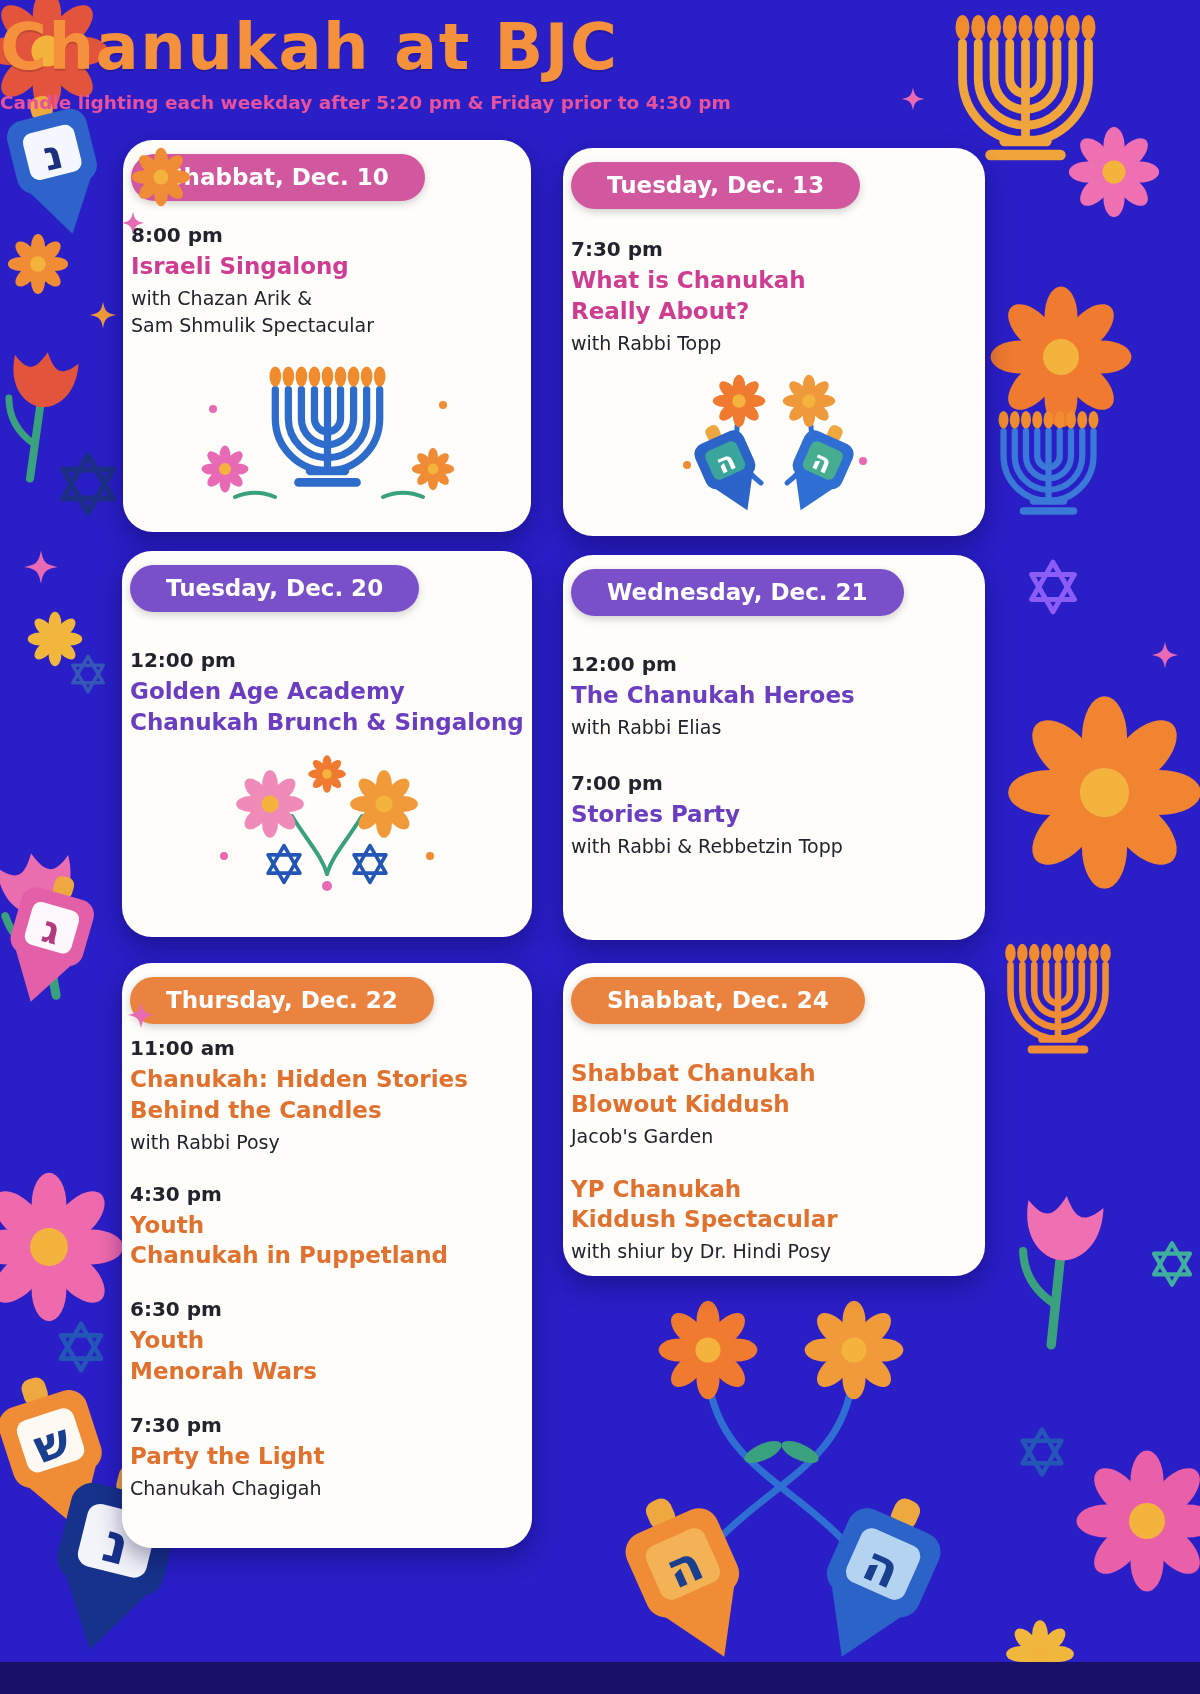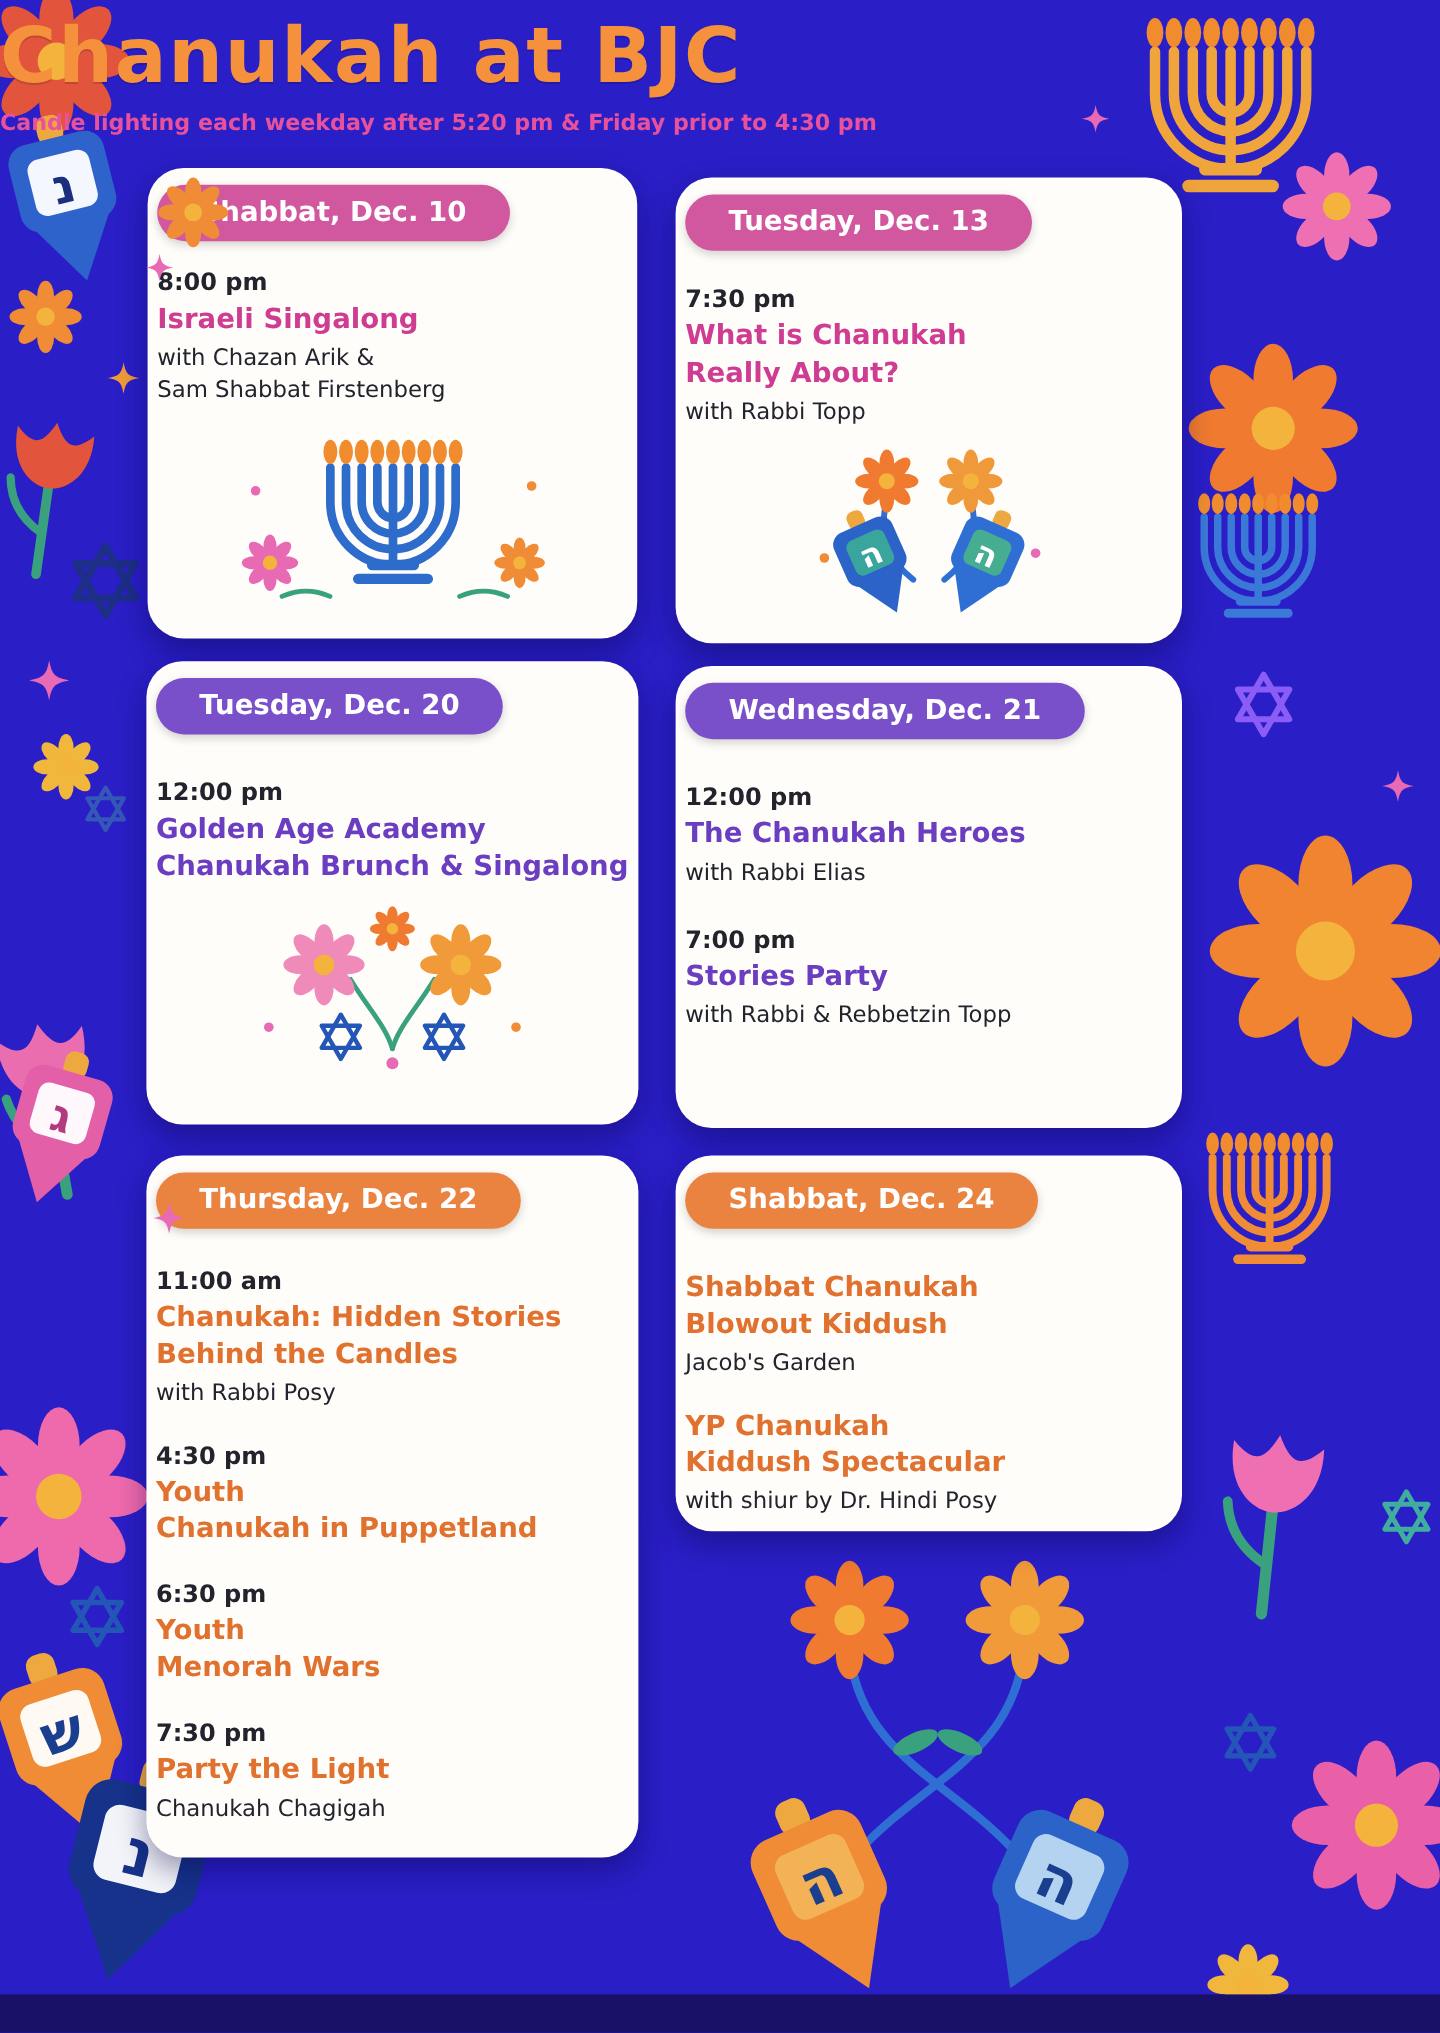--- a/index.html
+++ b/index.html
@@ -27,21 +27,21 @@
   .card-1{left:563px;top:148px;width:422px;height:388px}
   .card-2{left:122px;top:551px;width:410px;height:386px}
   .card-3{left:563px;top:555px;width:422px;height:385px}
   .card-4{left:122px;top:963px;width:410px;height:585px}
   .card-5{left:563px;top:963px;width:422px;height:313px}
   .card-0 .event{margin-top:22px}
   .card-1 .event{margin-top:28px}
   .card-2 .event{margin-top:36px}
   .card-3 .ev-1{margin-top:36px}
   .card-3 .ev-2{margin-top:30px}
-  .card-4 .ev-1{margin-top:31px}
+  .card-4 .ev-1{margin-top:12px}
   .card-4 .ev-2,.card-4 .ev-3,.card-4 .ev-4{margin-top:26px}
   .card-5 .ev-1{margin-top:34px}
   .card-5 .ev-2{margin-top:24px}
   .bottom-strip{position:absolute;left:0;bottom:0;width:100%;height:32px;background:var(--bottom-strip,#191168);z-index:4}
   .dletter{font-family:"DejaVu Sans",sans-serif;font-weight:700}
 </style>
 </head>
 <body>
 
 <div class="poster">
@@ -203,21 +203,21 @@
 
   <section class="card card-0 accent-pink">
     <div class="pill">Shabbat, Dec. 10</div>
     <div class="event">
       <div class="time">8:00 pm</div>
       <div class="etitle">
         <div>Israeli Singalong</div>
       </div>
       <div class="edetail">
         <div>with Chazan Arik &amp;</div>
-        <div>Sam Shabbat Firstenberg</div>
+        <div>Sam Shmulik Spectacular</div>
       </div>
     </div>
     <svg class="illus" width="280" height="170" viewBox="0 0 280 170">
       <g style="color:#2e6ccc">
           <use href="#g-menorah" transform="translate(68 2) scale(1.45)"></use>
         </g>
       <g style="color:#e86ab4">
           <use href="#g-daisy" transform="translate(38 122) scale(0.5)"></use>
         </g>
       <g style="color:#ef8c35">

